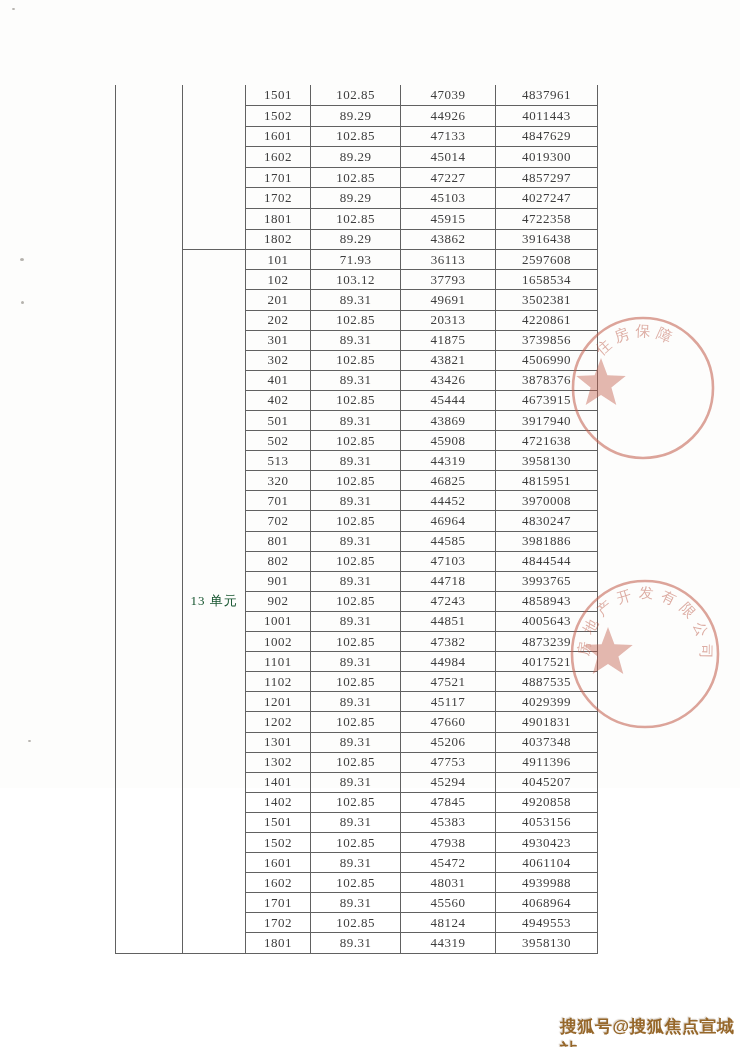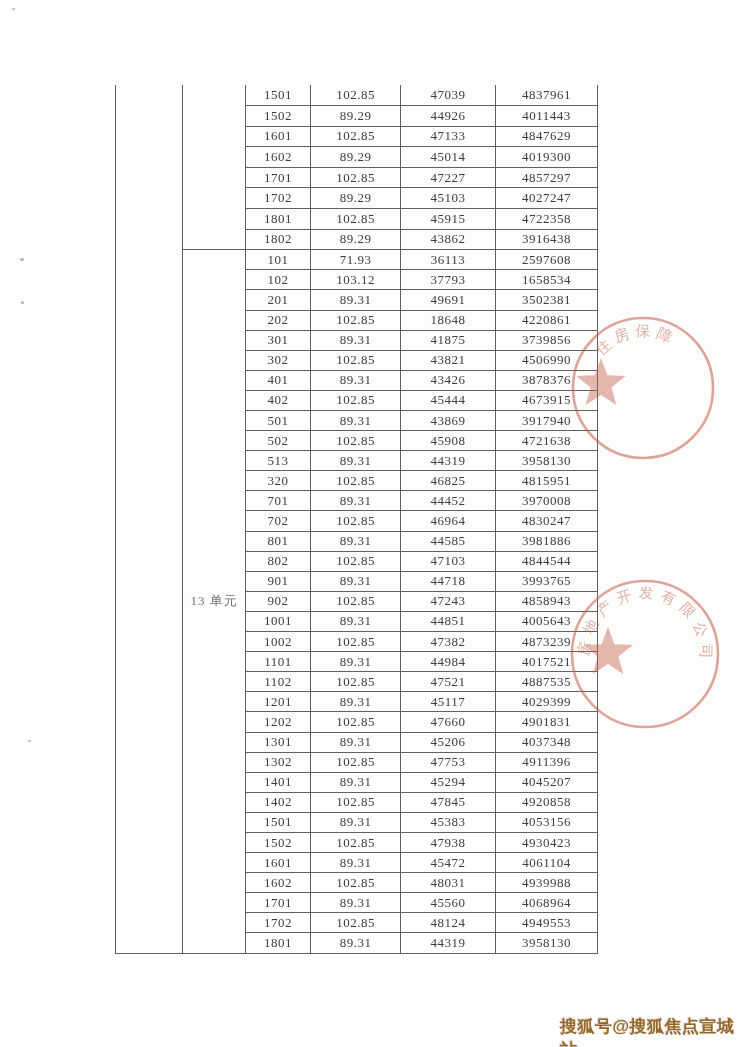--- a/index.html
+++ b/index.html
@@ -8,21 +8,21 @@
         font-family:"Liberation Serif","DejaVu Serif",serif;}
   
   .doc-table{position:absolute;left:115px;top:85px;border-collapse:collapse;
              table-layout:fixed;width:482px;}
   .doc-table td{border:1px solid #616161;text-align:center;vertical-align:middle;
                 padding:0;font-size:13px;color:#3d3d3d;letter-spacing:.5px;
                 overflow:hidden;white-space:nowrap;}
   .doc-table td.no-top{border-top:none;}
   .doc-table tr.sec0{height:20.6px;}
   .doc-table tr.sec1{height:20.1px;}
-  .doc-table td.unit-col{font-size:13px;letter-spacing:1px;color:#737373;}
+  .doc-table td.unit-col{font-size:13px;letter-spacing:1px;color:#14532d;}
   
   .seal{position:absolute;opacity:.55;pointer-events:none;}
   .seal-1{left:556px;top:300px;}
   .seal-2{left:550px;top:562px;}
   .seal text{font-family:"DejaVu Sans","Liberation Sans",sans-serif;}
   
   .watermark{position:absolute;left:560px;top:1015px;
              font-family:"Liberation Sans","DejaVu Sans",sans-serif;
              font-size:17px;font-weight:bold;letter-spacing:.5px;color:#96672a;
              text-shadow:1px 1px 0 rgba(255,255,255,.75),-1px -1px 1px rgba(90,60,20,.25);}
@@ -109,21 +109,21 @@
         </tr>
         <tr class="sec1">
           <td>201</td>
           <td>89.31</td>
           <td>49691</td>
           <td>3502381</td>
         </tr>
         <tr class="sec1">
           <td>202</td>
           <td>102.85</td>
-          <td>18648</td>
+          <td>20313</td>
           <td>4220861</td>
         </tr>
         <tr class="sec1">
           <td>301</td>
           <td>89.31</td>
           <td>41875</td>
           <td>3739856</td>
         </tr>
         <tr class="sec1">
           <td>302</td>

